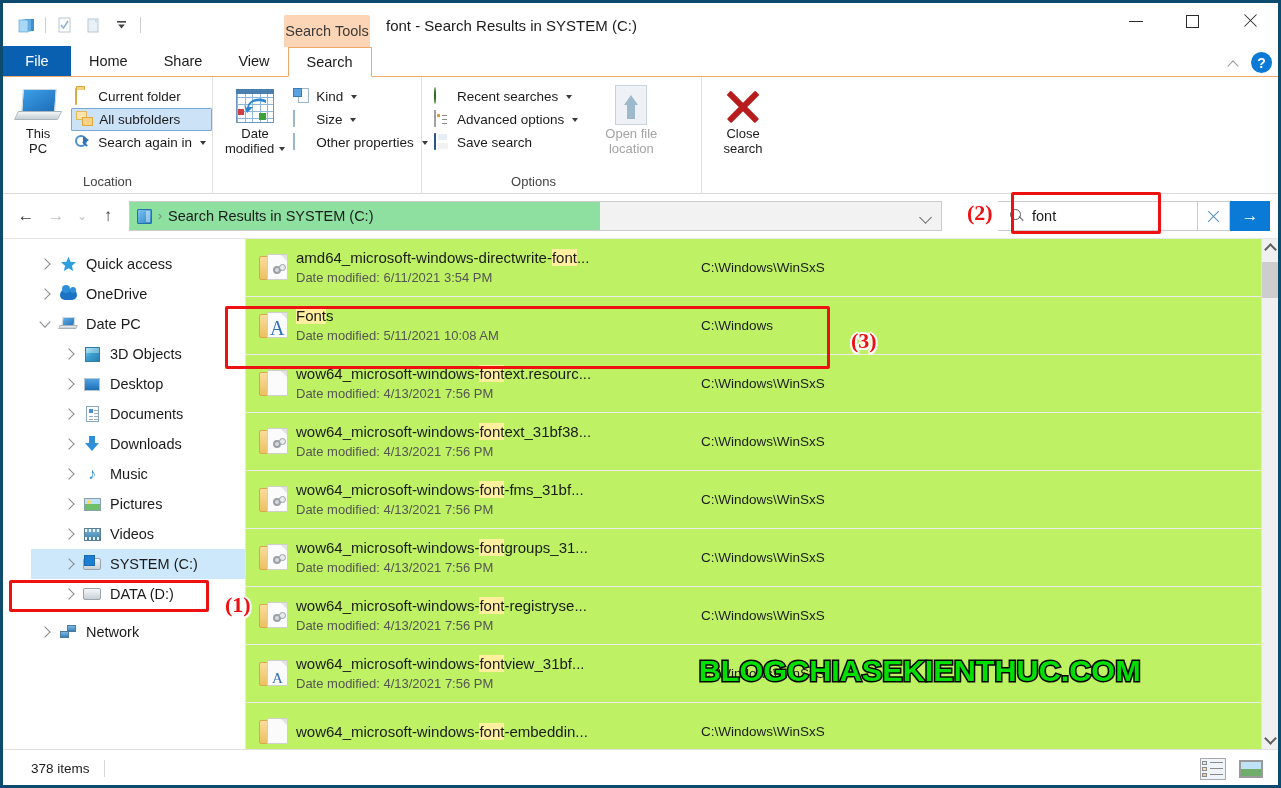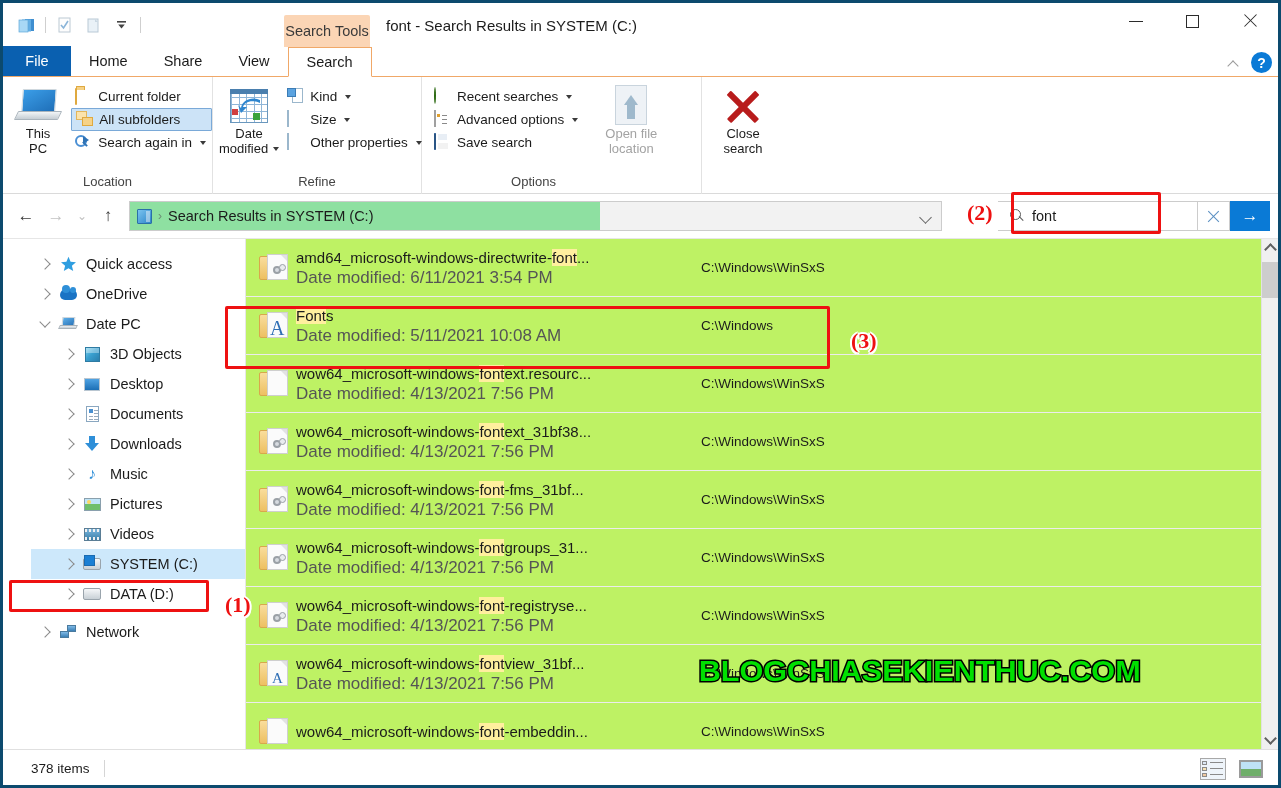--- a/index.html
+++ b/index.html
@@ -579,21 +579,21 @@
     display: flex; align-items: center; justify-content: center;
   }
   .fbody { flex: 1; display: flex; align-items: center; }
   .fnamecol { width: 405px; flex: 0 0 405px; }
   .fname {
     font-size: 15px; color: #1b1b1b;
     white-space: nowrap; overflow: hidden;
     line-height: 20px;
   }
   .fdate {
-    font-size: 17px; color: #555555;
+    font-size: 13px; color: #555555;
     line-height: 18px;
     margin-top: 1px;
   }
   .fpath {
     font-size: 13.5px; color: #1b1b1b;
     white-space: nowrap;
   }
   mark.hl { background: #ffef9e; color: #1b1b1b; padding: 0; }
 
   
@@ -835,21 +835,21 @@
             <span>Search again in</span>
             <span class="caret"></span>
           </div>
         </div>
       </div>
       <div class="rlabel">Location</div>
     </div>
 
     <div class="rgroup" style="width:209px">
       <div class="rbody">
-        <div class="bigbtn" style="width:72px;margin-left:6px">
+        <div class="bigbtn" style="width:72px;margin-left:12px">
           <div class="ico">
             <div class="cal-ico">
               <div class="grid"></div>
                 <div class="top"></div>
               <div class="r"></div>
                 <div class="g"></div>
               <svg class="arrow" viewBox="0 0 24 16">
                 <path d="M22 3 C14 -1 4 3 3 11 L0 8 L3 16 L9 10 L5 10 C6 5 14 2 22 6 Z" fill="#2f86cf"></path>
               </svg>
             </div>
@@ -873,21 +873,20 @@
             <span>Size</span>
             <span class="caret"></span>
           </div>
           <div class="smallbtn">
             <span class="ic"><span class="doc-ico"></span></span>
             <span>Other properties</span>
             <span class="caret"></span>
           </div>
         </div>
       </div>
-      <div class="rlabel">Refine</div>
     </div>
 
     <div class="rgroup" style="width:280px">
       <div class="rbody">
         <div class="smallcol" style="margin-left:8px">
           <div class="smallbtn">
             <span class="ic"><span class="clock-ico"></span></span>
             <span>Recent searches</span>
             <span class="caret"></span>
           </div>

